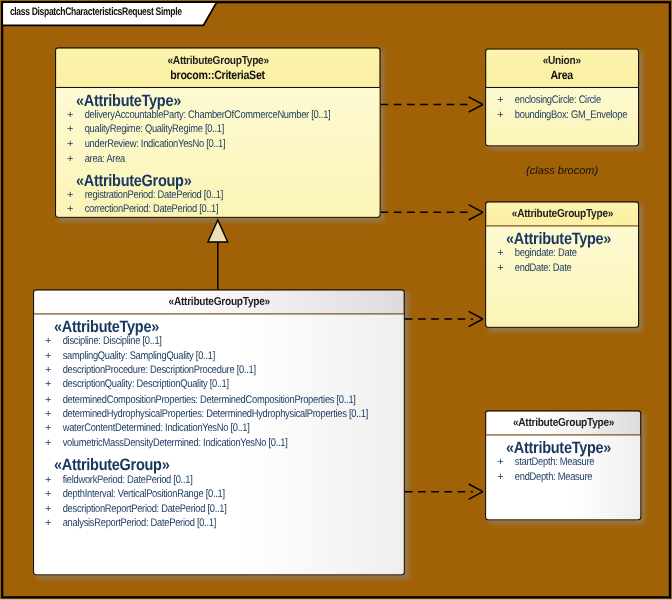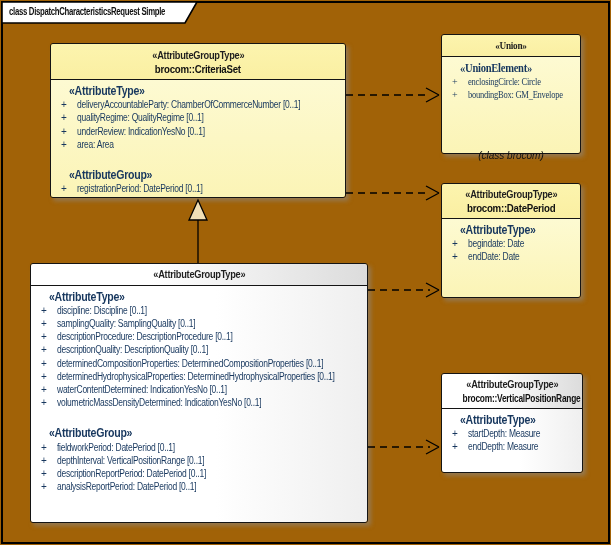--- a/index.html
+++ b/index.html
@@ -24,23 +24,23 @@
   .box.yellow .bd{background:linear-gradient(#FDFAD2,#FBF4B6);}
   .box.grey .hd{background:linear-gradient(to right,#ffffff 35%,#dcdcdc 100%);}
   .box.grey .bd{background:linear-gradient(to right,#ffffff 55%,#efefef 100%);}
   .hd{border-bottom:1.2px solid #141414;text-align:center;padding:5px 2px 3px;border-radius:2px 2px 0 0;}
   .box.compact .hd{padding-top:4px;}
   .st{font-size:10.5px;font-weight:bold;color:#1f1f1f;line-height:13.5px;white-space:nowrap;}
   .nm{font-size:11px;font-weight:bold;color:#111;line-height:13.5px;white-space:nowrap;}
   .st span,.nm span{display:inline-block;transform:scaleX(0.88);transform-origin:center center;letter-spacing:-0.3px;}
   .nm span.tight{transform:scaleX(0.76);}
   .bd{flex:1;padding:5px 2px 2px 8px;color:#17375E;border-radius:0 0 2px 2px;overflow:hidden;}
-  .sec{font-size:12px;font-weight:bold;line-height:13.2px;padding-left:10px;white-space:nowrap;}
+  .sec{font-size:15px;font-weight:bold;line-height:13.2px;padding-left:10px;white-space:nowrap;}
   .sec span{display:inline-block;transform:scaleX(0.88);transform-origin:left center;letter-spacing:-0.3px;}
-  .sec.gap{margin-top:18px;}
+  .sec.gap{margin-top:7px;}
   .row{display:flex;font-size:10px;line-height:13.2px;white-space:nowrap;}
   .row .plus{flex:none;width:16px;padding-left:2px;}
   .row .txt{display:inline-block;transform:scaleX(0.85);transform-origin:left center;letter-spacing:-0.3px;}
   .from-note{
     position:absolute;z-index:2;text-align:center;font-size:10px;font-style:italic;color:#111;
   }
   .dash{stroke:#000;stroke-width:1.3;stroke-dasharray:7 5;fill:none;}
   .head{stroke:#000;stroke-width:1.3;fill:none;}
   .solid{stroke:#000;stroke-width:1.3;fill:none;}
 </style>
@@ -100,42 +100,41 @@
           <span class="plus">+</span>
           <span class="txt">registrationPeriod: DatePeriod [0..1]</span>
         </div>
       <div class="row">
           <span class="plus">+</span>
           <span class="txt">correctionPeriod: DatePeriod [0..1]</span>
         </div>
     </div>
   </div>
 
-  <div class="box yellow compact" style="left:441px;top:34px;width:140px;height:120px;font-family:Liberation Serif, serif;">
+  <div class="box yellow compact" style="left:441px;top:44px;width:140px;height:89px;">
     <div class="hd">
       <div class="st"><span>«Union»</span></div>
-    </div>
-    <div class="bd">
-      <div class="sec"><span>«UnionElement»</span></div>
+      <div class="nm"><span>Area</span></div>
+    </div>
+    <div class="bd">
       <div class="row">
           <span class="plus">+</span>
           <span class="txt">enclosingCircle: Circle</span>
         </div>
       <div class="row">
           <span class="plus">+</span>
           <span class="txt">boundingBox: GM_Envelope</span>
         </div>
     </div>
   </div>
   <div class="from-note" style="left:441px;top:150px;width:140px;">(class brocom)</div>
 
   <div class="box yellow compact" style="left:441px;top:183px;width:140px;height:115px;">
     <div class="hd">
       <div class="st"><span>«AttributeGroupType»</span></div>
-      <div class="nm"><span>brocom::DatePeriod</span></div>
     </div>
     <div class="bd">
       <div class="sec"><span>«AttributeType»</span></div>
       <div class="row">
           <span class="plus">+</span>
           <span class="txt">begindate: Date</span>
         </div>
       <div class="row">
           <span class="plus">+</span>
           <span class="txt">endDate: Date</span>
@@ -197,21 +196,20 @@
       <div class="row">
           <span class="plus">+</span>
           <span class="txt">analysisReportPeriod: DatePeriod [0..1]</span>
         </div>
     </div>
   </div>
 
   <div class="box grey compact" style="left:441px;top:373px;width:142px;height:100px;">
     <div class="hd">
       <div class="st"><span>«AttributeGroupType»</span></div>
-      <div class="nm"><span class="tight">brocom::VerticalPositionRange</span></div>
     </div>
     <div class="bd">
       <div class="sec"><span>«AttributeType»</span></div>
       <div class="row">
           <span class="plus">+</span>
           <span class="txt">startDepth: Measure</span>
         </div>
       <div class="row">
           <span class="plus">+</span>
           <span class="txt">endDepth: Measure</span>

